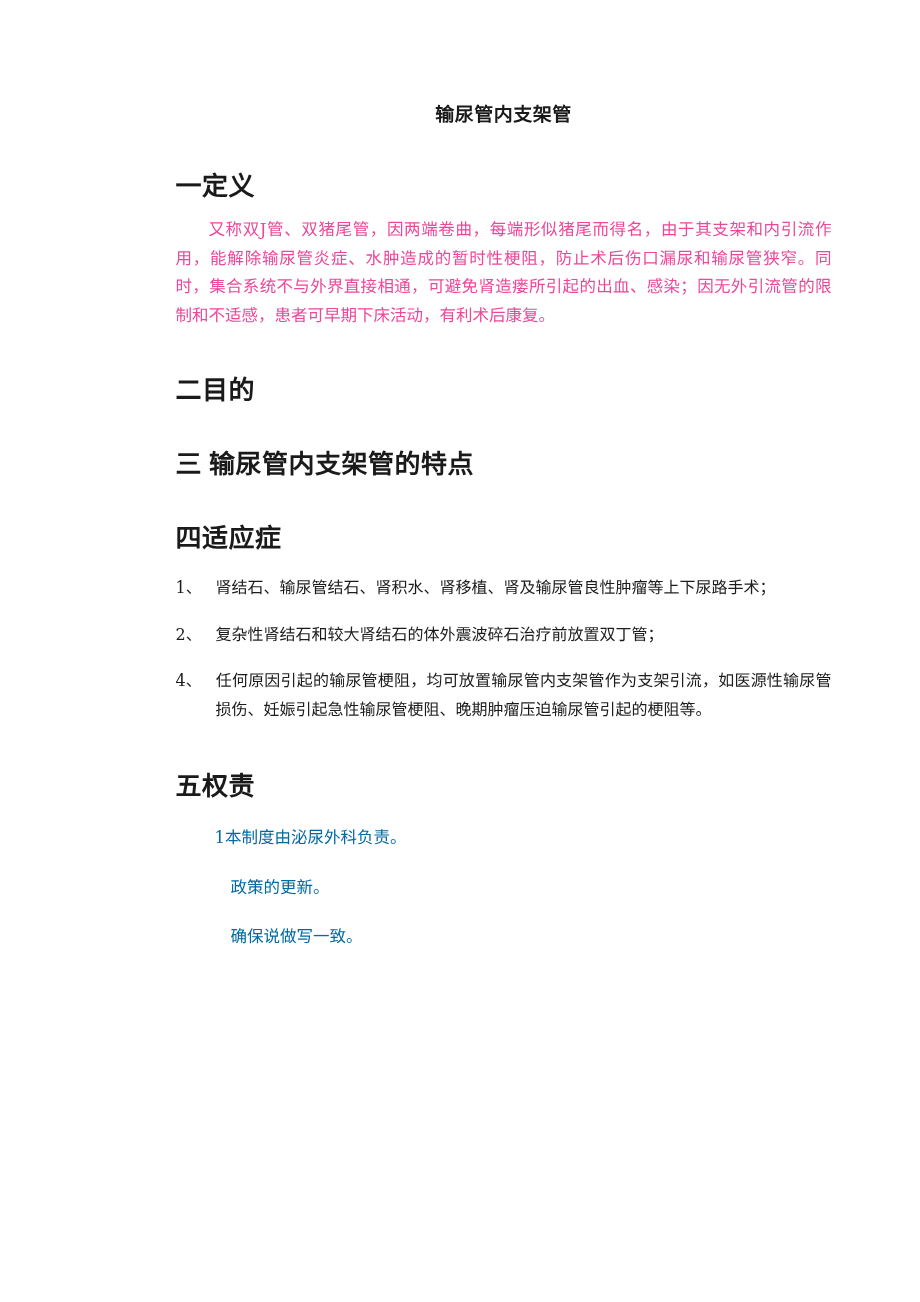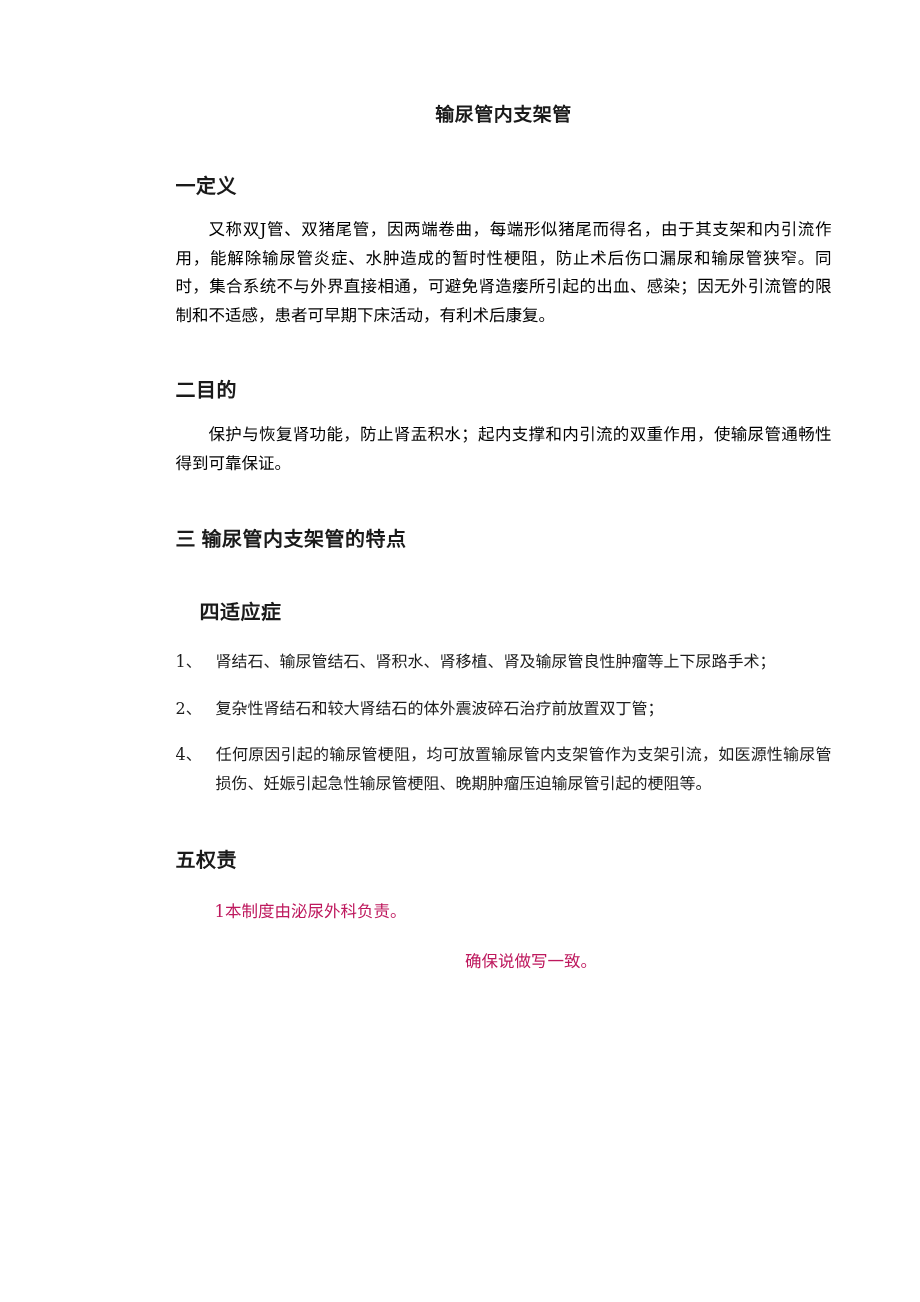--- a/index.html
+++ b/index.html
@@ -39,40 +39,40 @@
     letter-spacing: 0.5px;
     margin: 0;
     padding-top: 101px;
     color: #1a1a1a;
   }
 
   
   .heading {
     font-family: "DejaVu Sans", "Liberation Sans", sans-serif;
     font-weight: bold;
-    font-size: 20px;
+    font-size: 26px;
     line-height: 28px;
     letter-spacing: 0.5px;
     color: #1a1a1a;
     margin: 0;
   }
   .h-def      { padding-top: 45px; }
   .h-purpose  { padding-top: 46px; }
   .h-features { padding-top: 47px; font-family: Liberation Serif, serif; }
-  .h-indic    { padding-top: 45px; margin-left: 24px; }
+  .h-indic    { padding-top: 45px; }
   .h-resp     { padding-top: 48px; }
 
   
   .para {
     font-size: 16.5px;
     line-height: 28.5px;
     text-align: justify;
     text-justify: inter-ideograph;
     margin: 0;
-    color: #000000;
+    color: #ec4899;
     word-break: break-all;
   }
   .para.first-indent {
     text-indent: 2em;
   }
   .p-def      { padding-top: 16px; }
   .p-purpose  { padding-top: 17px; }
   .p-features { padding-top: 17px; }
 
   
@@ -104,56 +104,56 @@
   
   .resp-list {
     list-style: none;
     margin: 0;
     padding: 0;
     padding-top: 24px;
   }
   .resp-item {
     font-size: 16.5px;
     line-height: 28.5px;
-    color: #be185d;
+    color: #0369a1;
     margin: 0 0 21px 0;
   }
-  .resp-item:last-child { margin-bottom: 0; text-align: center; }
+  .resp-item:last-child { margin-bottom: 0; }
   .resp-lead { padding-left: 39px; }
   .resp-sub  { padding-left: 55px; }
 </style>
 </head>
 <body>
 
 <div class="page">
   <div class="content">
 
     <h1 class="doc-title">输尿管内支架管</h1>
 
     <h2 class="heading h-def">一定义</h2>
     <p class="para first-indent p-def">又称双J管、双猪尾管，因两端卷曲，每端形似猪尾而得名，由于其支架和内引流作用，能解除输尿管炎症、水肿造成的暂时性梗阻，防止术后伤口漏尿和输尿管狭窄。同时，集合系统不与外界直接相通，可避免肾造瘘所引起的出血、感染；因无外引流管的限制和不适感，患者可早期下床活动，有利术后康复。</p>
 
     <h2 class="heading h-purpose">二目的</h2>
-    <p class="para first-indent p-purpose">保护与恢复肾功能，防止肾盂积水；起内支撑和内引流的双重作用，使输尿管通畅性得到可靠保证。</p>
 
     <h2 class="heading h-features">三  输尿管内支架管的特点</h2>
 
     <h2 class="heading h-indic">四适应症</h2>
     <ol class="num-list">
       <li class="num-item">
         <span class="num-marker">1、</span><span>肾结石、输尿管结石、肾积水、肾移植、肾及输尿管良性肿瘤等上下尿路手术；</span>
       </li>
       <li class="num-item">
         <span class="num-marker">2、</span><span>复杂性肾结石和较大肾结石的体外震波碎石治疗前放置双丁管；</span>
       </li>
       <li class="num-item">
         <span class="num-marker">4、</span><span>任何原因引起的输尿管梗阻，均可放置输尿管内支架管作为支架引流，如医源性输尿管 损伤、妊娠引起急性输尿管梗阻、晚期肿瘤压迫输尿管引起的梗阻等。</span>
       </li>
     </ol>
 
     <h2 class="heading h-resp">五权责</h2>
     <div class="resp-list">
       <p class="resp-item resp-lead">1本制度由泌尿外科负责。</p>
+      <p class="resp-item resp-sub">政策的更新。</p>
       <p class="resp-item resp-sub">确保说做写一致。</p>
     </div>
 
   </div>
 </div>
 
 </body></html>

